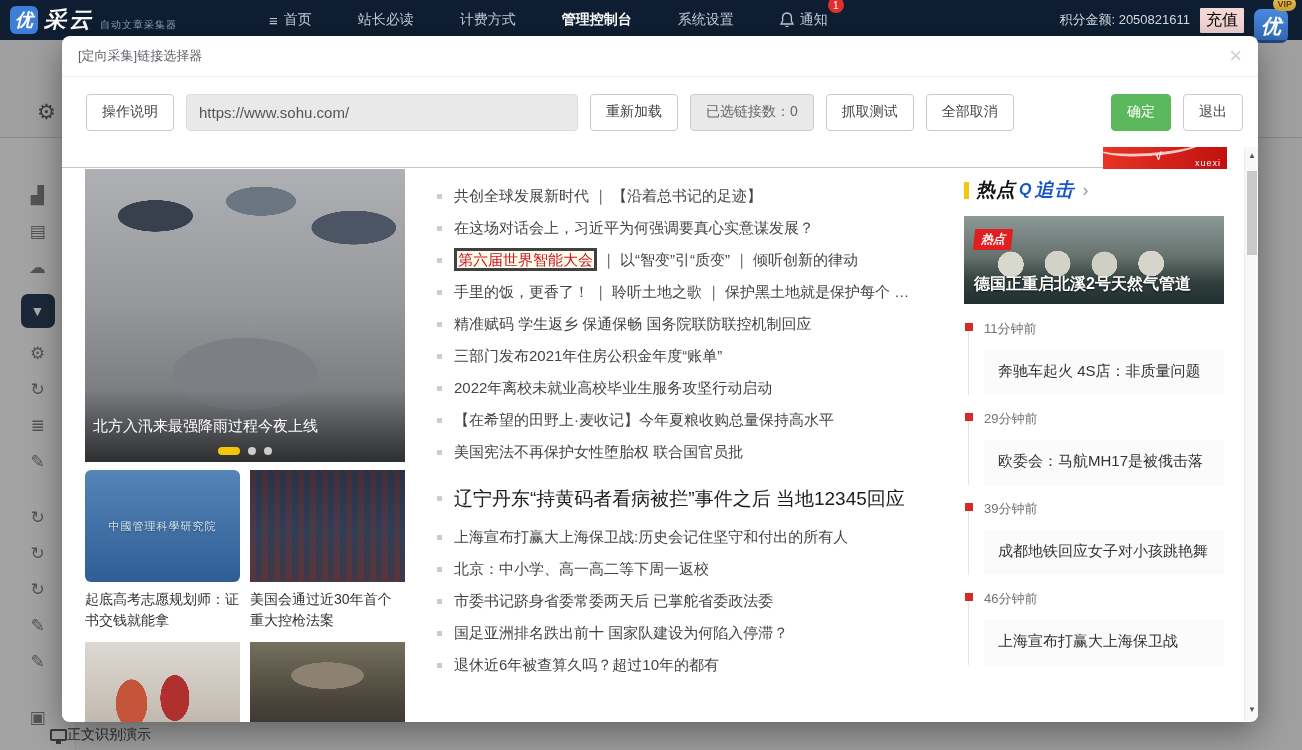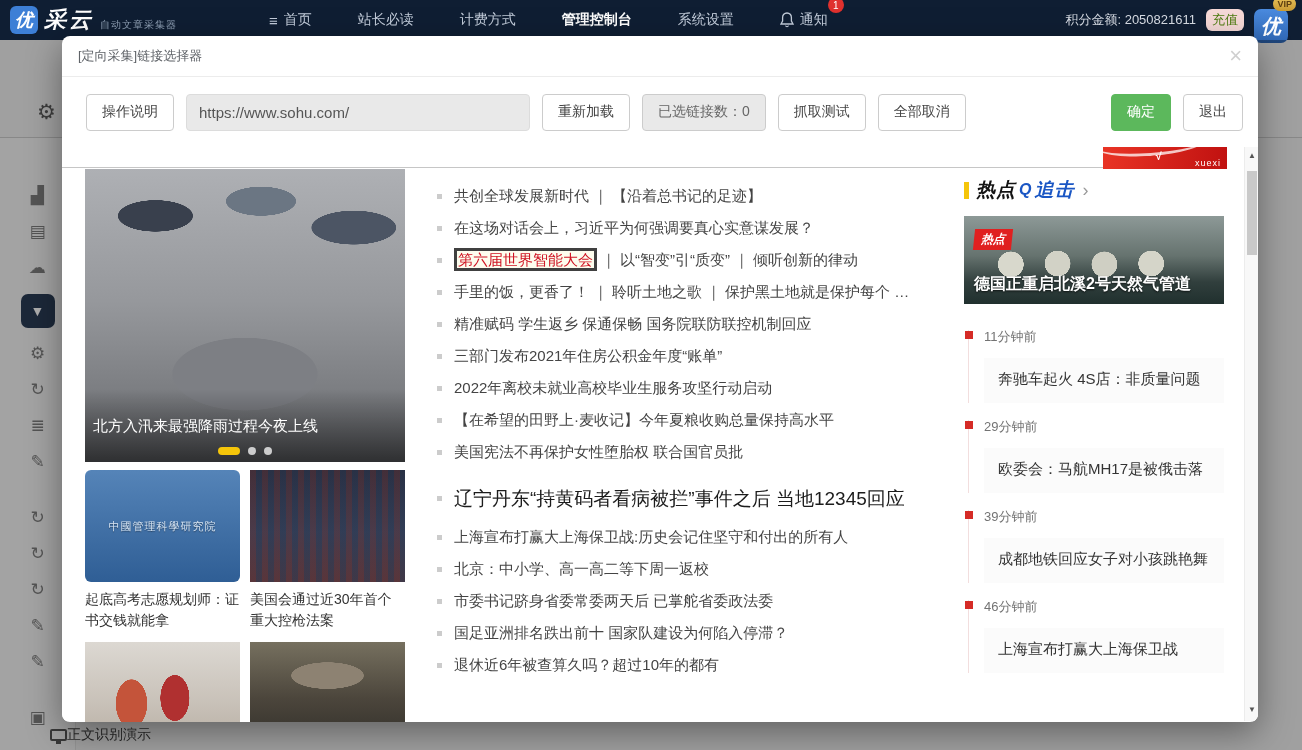--- a/index.html
+++ b/index.html
@@ -17,21 +17,21 @@
   .nav { display:flex; align-items:center; gap:38px; margin-left:10px; }
   .nav-item { position:relative; color:#c3cddb; font-size:14px; cursor:pointer;
     display:flex; align-items:center; gap:6px; padding:10px 4px; }
   .nav-item.active { color:#ffffff; font-weight:bold; }
   .menu-icon { font-size:15px; color:#c3cddb; }
   .bell-icon { display:flex; }
   .nav-badge { position:absolute; top:-4px; right:-12px; min-width:16px; height:16px; border-radius:8px;
     background:#e0312e; color:#fff; font-size:10px; display:flex; align-items:center; justify-content:center; padding:0 4px; }
   .topbar-right { margin-left:auto; display:flex; align-items:center; gap:10px; }
   .points { color:#d8dde5; font-size:13px; }
-  .recharge { background:#f6d9d7; color:#4d7c0f; font-size:13px; padding:2px 6px; border-radius:6px; cursor:pointer; }
+  .recharge { background:#f6d9d7; color:#000000; font-size:16px; padding:2px 6px; border-radius:1px; cursor:pointer; }
   .vip { position:relative; width:38px; height:38px; margin-top:8px; }
   .vip-sq { position:absolute; left:0; top:4px; width:34px; height:34px; background:linear-gradient(180deg,#4a8ade,#2e66b4);
     border-radius:7px; color:#fff; font-weight:bold; font-style:italic; font-size:20px;
     display:flex; align-items:center; justify-content:center; }
   .vip-badge { position:absolute; right:-4px; top:-8px; background:linear-gradient(180deg,#e8c25a,#c89a32);
     color:#5d3f10; font-size:9px; font-weight:bold; padding:2px 4px; border-radius:7px; z-index:1; }
 
   
   .app-body { position:absolute; left:0; top:40px; width:1302px; height:710px; background:#ececec; }
   .subheader-line { position:absolute; left:0; top:97px; width:100%; height:1px; background:#c9c9c9; }
@@ -50,21 +50,21 @@
 
   
   .modal { position:absolute; left:62px; top:36px; width:1196px; height:686px; background:#fff;
     border-radius:8px; box-shadow:0 10px 35px rgba(0,0,0,.4); z-index:10; overflow:hidden; }
   .modal-header { height:41px; border-bottom:1px solid #ececec; display:flex; align-items:center; padding:0 16px; }
   .modal-title { font-size:13px; color:#5f6368; }
   .modal-close { margin-left:auto; color:#cfcfcf; font-size:22px; line-height:20px; cursor:pointer; }
   .toolbar { height:70px; display:flex; align-items:center; gap:12px; padding:0 15px 0 24px; }
   .tb-btn { height:37px; padding:0 15px; background:#fff; border:1px solid #ccc; border-radius:4px;
     font-size:14px; color:#444; cursor:pointer; font-family:inherit; white-space:nowrap; }
-  .url-input { width:344px; height:37px; background:#e9e9e9; border:1px solid #dcdcdc; border-radius:4px;
+  .url-input { width:392px; height:37px; background:#e9e9e9; border:1px solid #dcdcdc; border-radius:4px;
     font-size:15px; color:#555; padding:0 12px; font-family:inherit; }
   .tb-count { height:37px; padding:0 15px; background:#e9e9e9; border:1px solid #ccc; border-radius:4px;
     font-size:14px; color:#666; display:flex; align-items:center; }
   .tb-spacer { flex:1; }
   .tb-btn.confirm { background:#5cb85c; border-color:#5cb85c; color:#fff; }
 
   
   .content { position:relative; height:574px; background:#fff; }
   .page-topline { position:absolute; left:0; top:20px; width:1042px; height:1px; background:#c6c6c6; }
   .ad-banner { position:absolute; left:1041px; top:0; width:124px; height:22px; cursor:pointer;
@@ -128,21 +128,21 @@
     background:
       radial-gradient(circle 13px at 18% 55%, #d8d8cc 0 98%, transparent 100%),
       radial-gradient(circle 13px at 36% 54%, #d2d2c6 0 98%, transparent 100%),
       radial-gradient(circle 13px at 54% 55%, #cfcfc3 0 98%, transparent 100%),
       radial-gradient(circle 13px at 72% 54%, #d5d5c9 0 98%, transparent 100%),
       linear-gradient(180deg,#8d9997 0%,#66736f 45%,#313f3d 75%,#20302e 100%); }
   .feature-badge { position:absolute; left:10px; top:13px; background:#e02020; color:#fff; font-size:12px;
     font-weight:bold; font-style:italic; padding:2px 7px; transform:skewX(-6deg); }
   .feature-title { position:absolute; left:10px; right:6px; bottom:9px; color:#fff; font-size:16px;
     font-weight:bold; text-shadow:0 1px 2px rgba(0,0,0,.7); }
-  .timeline { margin-top:26px; }
+  .timeline { margin-top:18px; }
   .tl-item { position:relative; margin-left:4px; border-left:1px solid #f2dede; padding-left:15px; cursor:pointer; }
   .tl-square { position:absolute; left:-4.5px; top:1px; width:8px; height:8px; background:#d52b26; }
   .tl-time { font-size:13px; color:#737373; line-height:13px; margin-bottom:15px; }
   .tl-title { font-size:15px; color:#333; background:#fbfbfb; padding:12px 8px 14px 14px; margin-bottom:17px; }
 
   
   .scrollbar { position:absolute; right:0; top:0; width:14px; height:574px; background:#f8f8f8;
     border-left:1px solid #ececec; cursor:pointer; }
   .sb-up,.sb-down { position:absolute; left:0; width:14px; height:14px; color:#555; font-size:8px;
     text-align:center; line-height:14px; }

